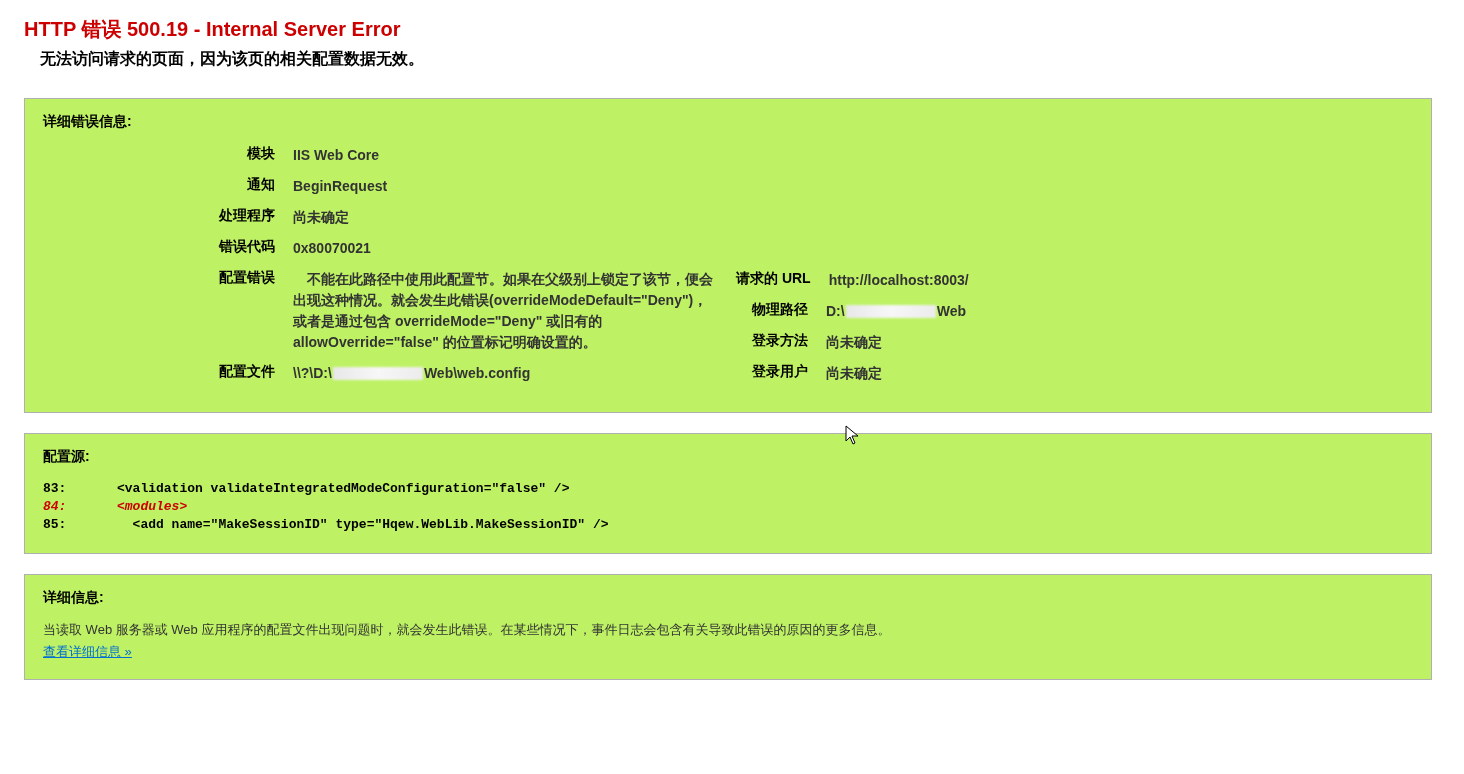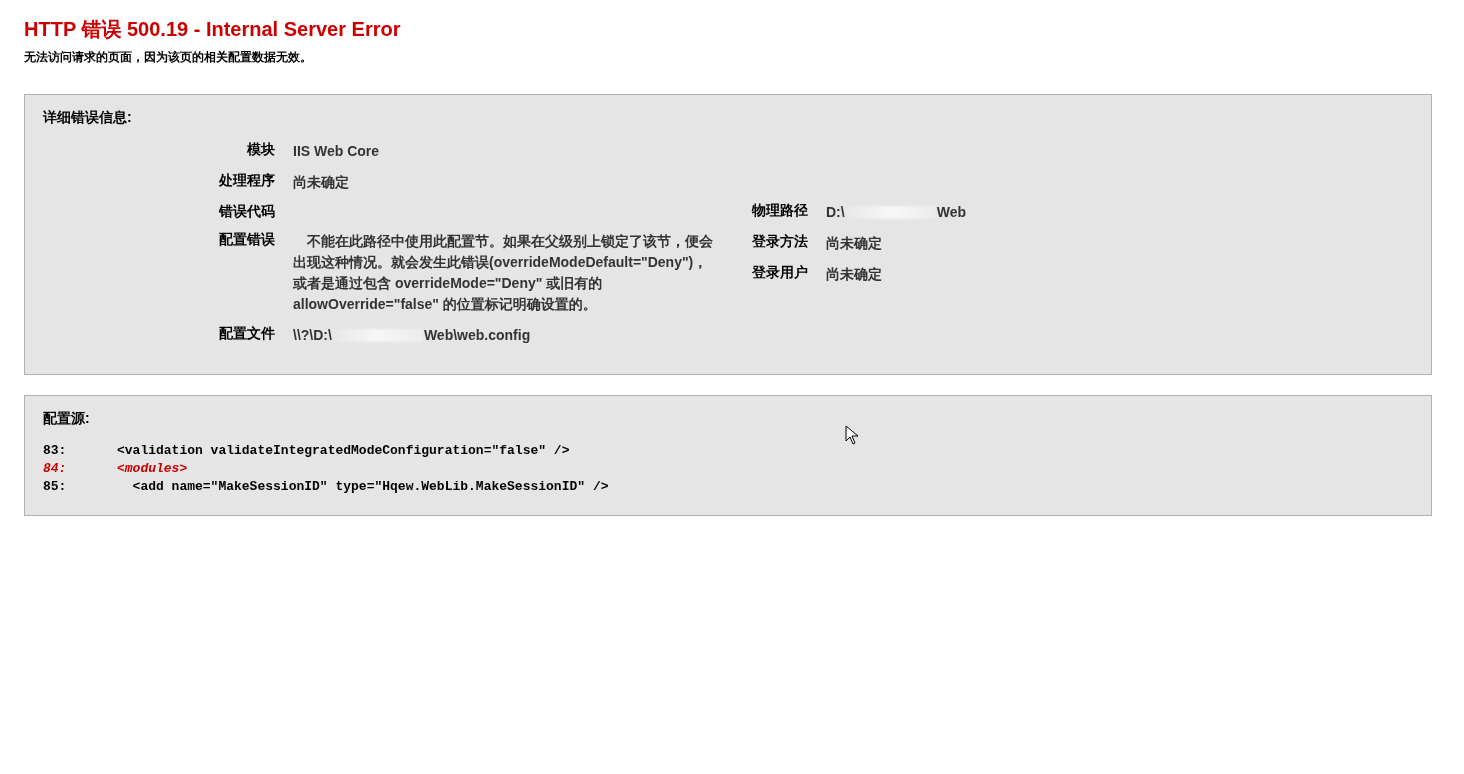--- a/index.html
+++ b/index.html
@@ -16,41 +16,41 @@
     box-sizing: border-box;
   }
   h1.error-title {
     font-family: "trebuchet MS", Verdana, Arial, sans-serif;
     font-size: 20px;
     font-weight: bold;
     color: #cc0000;
     margin: 0 0 6px 0;
   }
   .subtitle {
-    font-size: 12px;
-    font-weight: bold;
-    color: #000;
-    margin: 0 0 28px 0;
+    font-size: 16px;
+    font-weight: bold;
+    color: #000;
+    margin: 0 0 28px 16px;
   }
   .panel {
     border: 1px solid #b0b0b0;
-    background: #e5e5e5;
+    background: #bef264;
     padding: 14px 18px 18px 18px;
     margin-bottom: 20px;
   }
   .panel-heading {
     font-size: 14px;
     font-weight: bold;
     color: #000;
     margin-bottom: 14px;
   }
   .details-grid {
     display: flex;
     gap: 16px;
-    align-items: center;
+    align-items: flex-end;
   }
   .details-col {
     flex: 1;
   }
   .kv-row {
     display: flex;
     align-items: flex-start;
     margin-bottom: 10px;
     font-size: 14px;
   }
@@ -140,40 +140,49 @@
 
   <div class="panel">
     <div class="panel-heading">详细错误信息:</div>
     <div class="details-grid">
       <div class="details-col left">
         <div class="kv-row">
           <div class="kv-label">模块</div>
           <div class="kv-value">IIS Web Core</div>
         </div>
         <div class="kv-row">
+          <div class="kv-label">通知</div>
+          <div class="kv-value">BeginRequest</div>
+        </div>
+        <div class="kv-row">
           <div class="kv-label">处理程序</div>
           <div class="kv-value">尚未确定</div>
         </div>
         <div class="kv-row">
           <div class="kv-label">错误代码</div>
+          <div class="kv-value">0x80070021</div>
         </div>
         <div class="kv-row">
           <div class="kv-label">配置错误</div>
           <div class="kv-value config-error-value">不能在此路径中使用此配置节。如果在父级别上锁定了该节，便会出现这种情况。就会发生此错误(overrideModeDefault="Deny")，或者是通过包含 overrideMode="Deny" 或旧有的 allowOverride="false" 的位置标记明确设置的。</div>
         </div>
         <div class="kv-row">
           <div class="kv-label">配置文件</div>
           <div class="kv-value">
             <span>\\?\D:\</span><span class="redacted"></span><span>Web\web.config</span>
           </div>
         </div>
       </div>
 
       <div class="details-col right">
         <div class="kv-row">
+          <div class="kv-label">请求的 URL</div>
+          <div class="kv-value">http://localhost:8003/</div>
+        </div>
+        <div class="kv-row">
           <div class="kv-label">物理路径</div>
           <div class="kv-value">
             <span>D:\</span><span class="redacted"></span><span>Web</span>
           </div>
         </div>
         <div class="kv-row">
           <div class="kv-label">登录方法</div>
           <div class="kv-value">尚未确定</div>
         </div>
         <div class="kv-row">
@@ -182,19 +191,24 @@
         </div>
       </div>
     </div>
   </div>
 
   <div class="panel config-source">
     <div class="panel-heading">配置源:</div>
     <pre><div class="line"><span class="ln">83:</span><span class="code">&lt;validation validateIntegratedModeConfiguration="false" /&gt;</span></div><div class="line error-line"><span class="ln">84:</span><span class="code">&lt;modules&gt;</span></div><div class="line"><span class="ln">85:</span><span class="code">  &lt;add name="MakeSessionID" type="Hqew.WebLib.MakeSessionID" /&gt;</span></div></pre>
   </div>
 
+  <div class="panel">
+    <div class="panel-heading">详细信息:</div>
+    <div class="more-info-text">当读取 Web 服务器或 Web 应用程序的配置文件出现问题时，就会发生此错误。在某些情况下，事件日志会包含有关导致此错误的原因的更多信息。</div>
+    <a href="#" class="more-link">查看详细信息 »</a>
+  </div>
 
   <span class="cursor-icon" style="left:845px; top:425px;">
     <svg width="16" height="22" viewBox="0 0 16 22">
       <path d="M1 1 L1 16 L5 12 L8 19 L10 18 L7 11 L13 11 Z" fill="#ffffff" stroke="#000" stroke-width="1"></path>
     </svg>
   </span>
 </div>
 
 </body></html>

